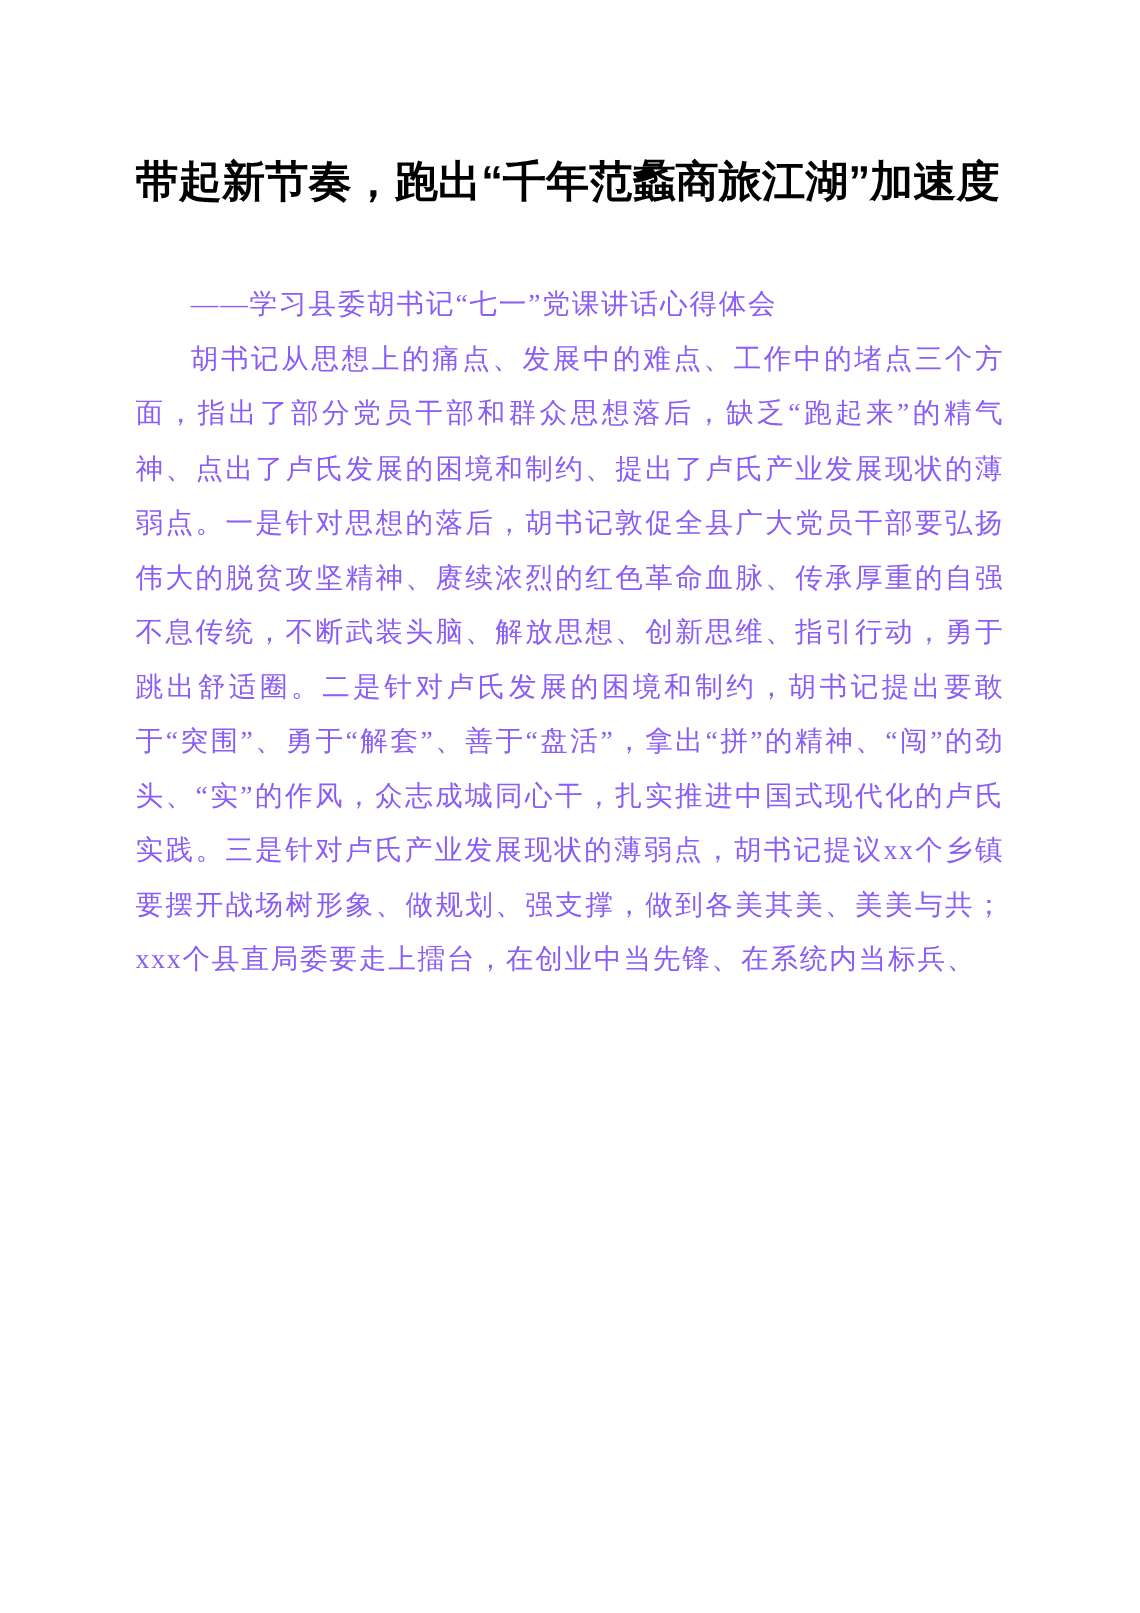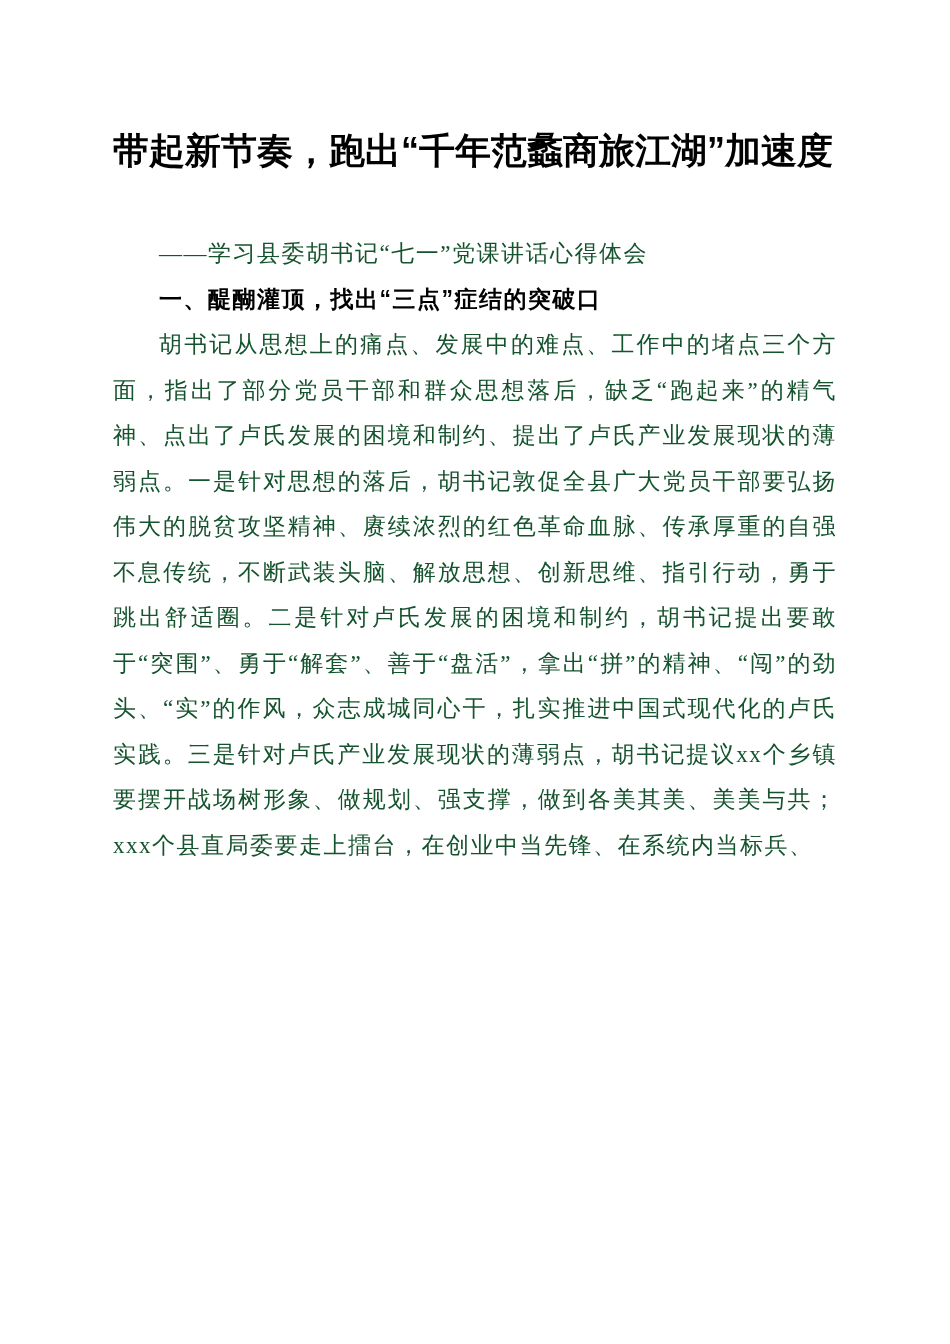--- a/index.html
+++ b/index.html
@@ -32,21 +32,21 @@
     letter-spacing: 0px;
     color: #000000;
   }
   .para {
     margin: 0;
     font-size: 23px;
     line-height: 45.5px;
     letter-spacing: 1.5px;
     text-align: justify;
     text-indent: 2em;
-    color: #14532d;
+    color: #8b5cf6;
   }
   .section-heading {
     margin: 0;
     font-family: "Liberation Sans", sans-serif;
     font-size: 23px;
     font-weight: bold;
     line-height: 45.5px;
     letter-spacing: 1.5px;
     text-indent: 2em;
     color: #000000;
@@ -56,17 +56,16 @@
 <body>
 
 <div class="page">
 
   <h1 class="doc-title">带起新节奏，跑出“千年范蠡商旅江湖”加速度</h1>
 
   <p class="para">——学习县委胡书记“七一”党课讲话心得体会</p>
 
 
 
-  <h2 class="section-heading">一、醍醐灌顶，找出“三点”症结的突破口</h2>
 
   <p class="para">胡书记从思想上的痛点、发展中的难点、工作中的堵点三个方面，指出了部分党员干部和群众思想落后，缺乏“跑起来”的精气神、点出了卢氏发展的困境和制约、提出了卢氏产业发展现状的薄弱点。一是针对思想的落后，胡书记敦促全县广大党员干部要弘扬伟大的脱贫攻坚精神、赓续浓烈的红色革命血脉、传承厚重的自强不息传统，不断武装头脑、解放思想、创新思维、指引行动，勇于跳出舒适圈。二是针对卢氏发展的困境和制约，胡书记提出要敢于“突围”、勇于“解套”、善于“盘活”，拿出“拼”的精神、“闯”的劲头、“实”的作风，众志成城同心干，扎实推进中国式现代化的卢氏实践。三是针对卢氏产业发展现状的薄弱点，胡书记提议xx个乡镇要摆开战场树形象、做规划、强支撑，做到各美其美、美美与共；xxx个县直局委要走上擂台，在创业中当先锋、在系统内当标兵、</p>
 
 </div>
 
 </body></html>

